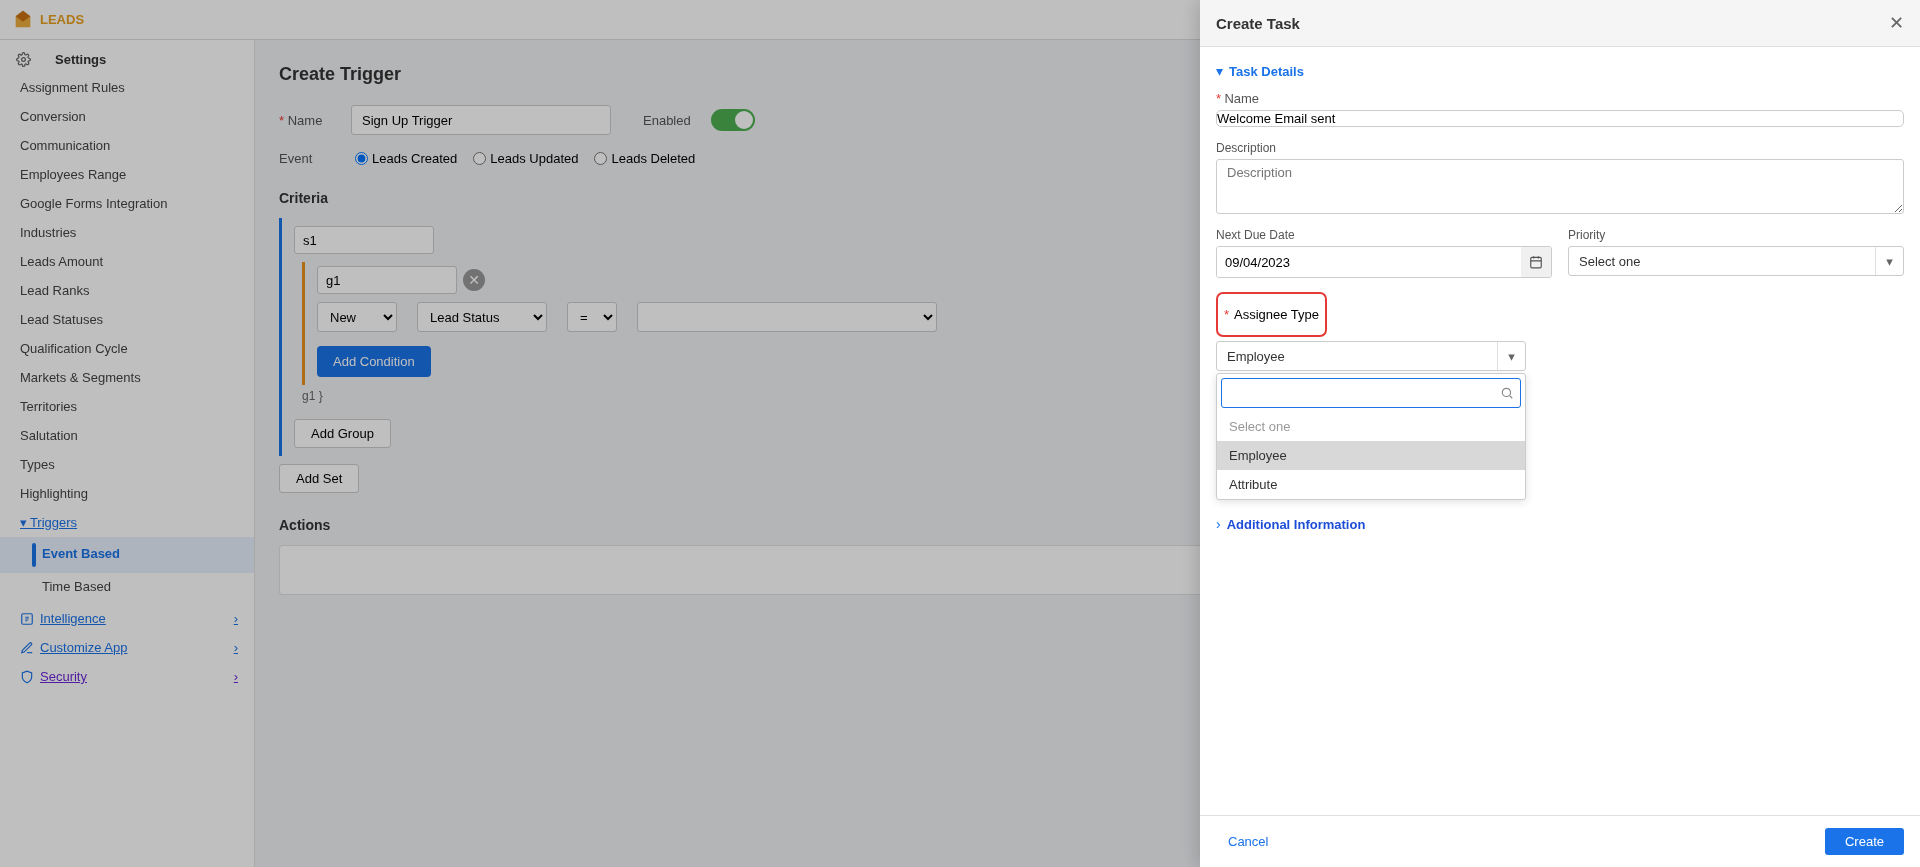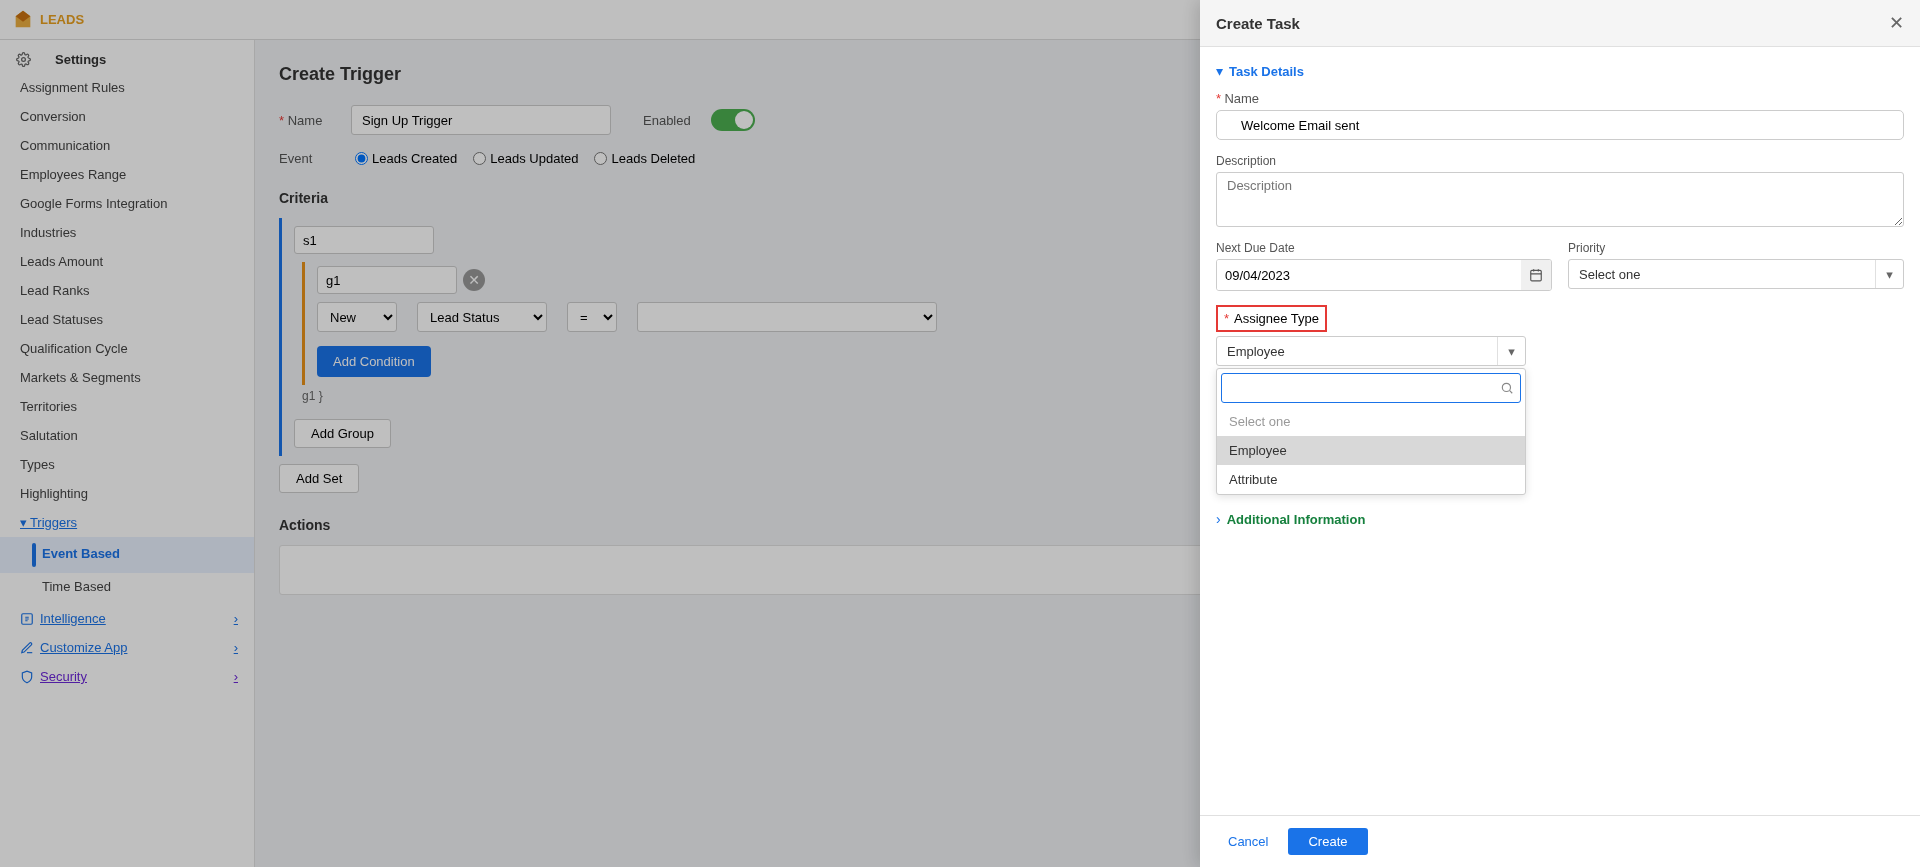--- a/index.html
+++ b/index.html
@@ -322,21 +322,21 @@
     }
     .modal-body {
       flex: 1;
       overflow-y: auto;
       padding: 16px;
     }
     .modal-footer {
       padding: 12px 16px;
       border-top: 1px solid #e0e0e0;
       display: flex;
-      justify-content: flex-start;
+      justify-content: space-between;
       gap: 8px;
     }
 
     .section-collapsible {
       margin-bottom: 16px;
     }
     .section-collapsible-header {
       display: flex; align-items: center; gap: 6px;
       cursor: pointer;
       margin-bottom: 12px;
@@ -358,23 +358,23 @@
       flex-direction: column;
       flex: 1;
     }
     .modal-form-label {
       font-size: 12px;
       color: #555;
       margin-bottom: 4px;
     }
     .modal-form-input {
       border: 1px solid #ccc;
-      padding: 5px 24px;
+      padding: 5px 0;
       border-radius: 5px;
-      height: 30px;
+      height: 17px;
       font-size: 13px;
       outline: none;
       width: 100%;
     }
     .modal-textarea {
       border: 1px solid #ccc;
       padding: 5px 10px;
       border-radius: 3px;
       font-size: 13px;
       outline: none;
@@ -458,21 +458,21 @@
     }
     .assignee-option.selected { background: #d8d8d8; font-weight: 500; }
     .assignee-option.placeholder { color: #999; }
 
     .additional-info-header {
       display: flex; align-items: center; gap: 6px;
       cursor: pointer;
       margin-top: 8px;
     }
     .additional-info-title {
-      color: #15803d;
+      color: #1d4ed8;
       font-weight: 600;
       font-size: 13px;
     }
 
     .btn-cancel {
       background: none;
       border: none;
       color: #1a73e8;
       cursor: pointer;
       font-size: 13px;
@@ -770,21 +770,21 @@
           <div class="modal-form-group">
             <div class="modal-form-label">Priority</div>
             <div class="dropdown-select-wrap">
               <span class="ds-value">Select one</span>
               <span class="ds-arrow">▾</span>
             </div>
           </div>
         </div>
 
         <div style="margin-bottom:6px;">
-          <div style="display:inline-block;border:2px solid #e53935;border-radius:0;padding:4px 6px;margin-bottom:4px;">
+          <div style="display:inline-block;border:2px solid #e53935;border-radius:7px;padding:13px 6px;margin-bottom:4px;">
             <span style="color:#e53935;margin-right:2px;">*</span>
             <span>Assignee Type</span>
           </div>
           <div style="display:flex;align-items:center;gap:0;width:310px;">
             <div class="dropdown-select-wrap" style="flex:1;">
               <span class="ds-value">Employee</span>
               <span class="ds-arrow">▾</span>
             </div>
           </div>
 

